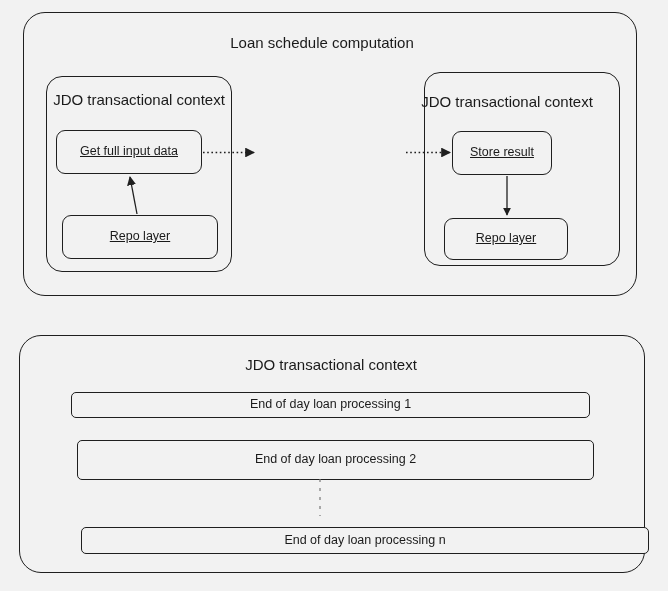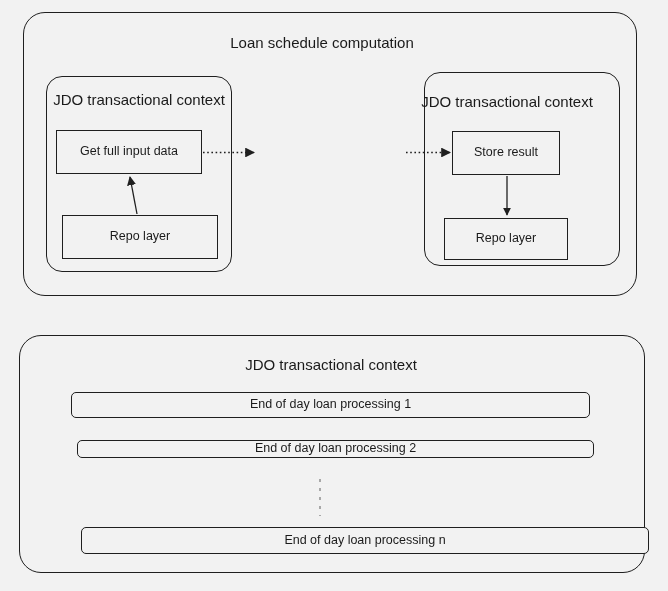--- a/index.html
+++ b/index.html
@@ -48,21 +48,21 @@
     border-radius: 16px;
   }
   .group-label {
     position: absolute;
     font-size: 15px;
     color: #1a1a1a;
     white-space: nowrap;
     transform: translateX(-50%);
     text-align: center;
   }
-  .rounded-sm { border-radius: 0; }
+  .rounded-sm { border-radius: 9px; text-decoration: underline; }
   .rounded-pill { border-radius: 5px; }
 
   
   #connectors {
     position: absolute;
     left: 0;
     top: 0;
     width: 668px;
     height: 591px;
     pointer-events: none;
@@ -83,31 +83,31 @@
 
   <div class="node rounded-sm" style="left:56px; top:130px; width:146px; height:44px;">Get full input data</div>
 
   <div class="node rounded-sm" style="left:62px; top:215px; width:156px; height:44px;">Repo layer</div>
 
 
   <div class="group group-inner" style="left:424px; top:72px; width:196px; height:194px;"></div>
 
   <div class="group-label" style="left:507px; top:93px;">JDO transactional context</div>
 
-  <div class="node rounded-sm" style="left:452px; top:131px; width:108px; height:44px;">Store result</div>
+  <div class="node rounded-sm" style="left:452px; top:131px; width:100px; height:44px;">Store result</div>
 
   <div class="node rounded-sm" style="left:444px; top:218px; width:124px; height:42px;">Repo layer</div>
 
   <div class="group group-outer" style="left:19px; top:335px; width:626px; height:238px;"></div>
 
   <div class="group-label" style="left:331px; top:356px;">JDO transactional context</div>
 
   <div class="node rounded-pill" style="left:71px; top:392px; width:519px; height:26px;">End of day loan processing 1</div>
 
-  <div class="node rounded-pill" style="left:77px; top:440px; width:517px; height:18px;">End of day loan processing 2</div>
+  <div class="node rounded-pill" style="left:77px; top:440px; width:517px; height:40px;">End of day loan processing 2</div>
 
   <div class="node rounded-pill" style="left:81px; top:527px; width:568px; height:27px;">End of day loan processing n</div>
 
   <svg id="connectors" viewBox="0 0 668 591" xmlns="http://www.w3.org/2000/svg">
     <defs>
       <marker id="arrowFilled" viewBox="0 0 10 10" refX="9" refY="5" markerWidth="7" markerHeight="7" orient="auto-start-reverse">
         <path d="M 0 0 L 10 5 L 0 10 z" fill="#1f1f1f"></path>
       </marker>
       <marker id="arrowFilledSm" viewBox="0 0 10 10" refX="9" refY="5" markerWidth="6" markerHeight="6" orient="auto-start-reverse">
         <path d="M 0 0 L 10 5 L 0 10 z" fill="#1f1f1f"></path>

